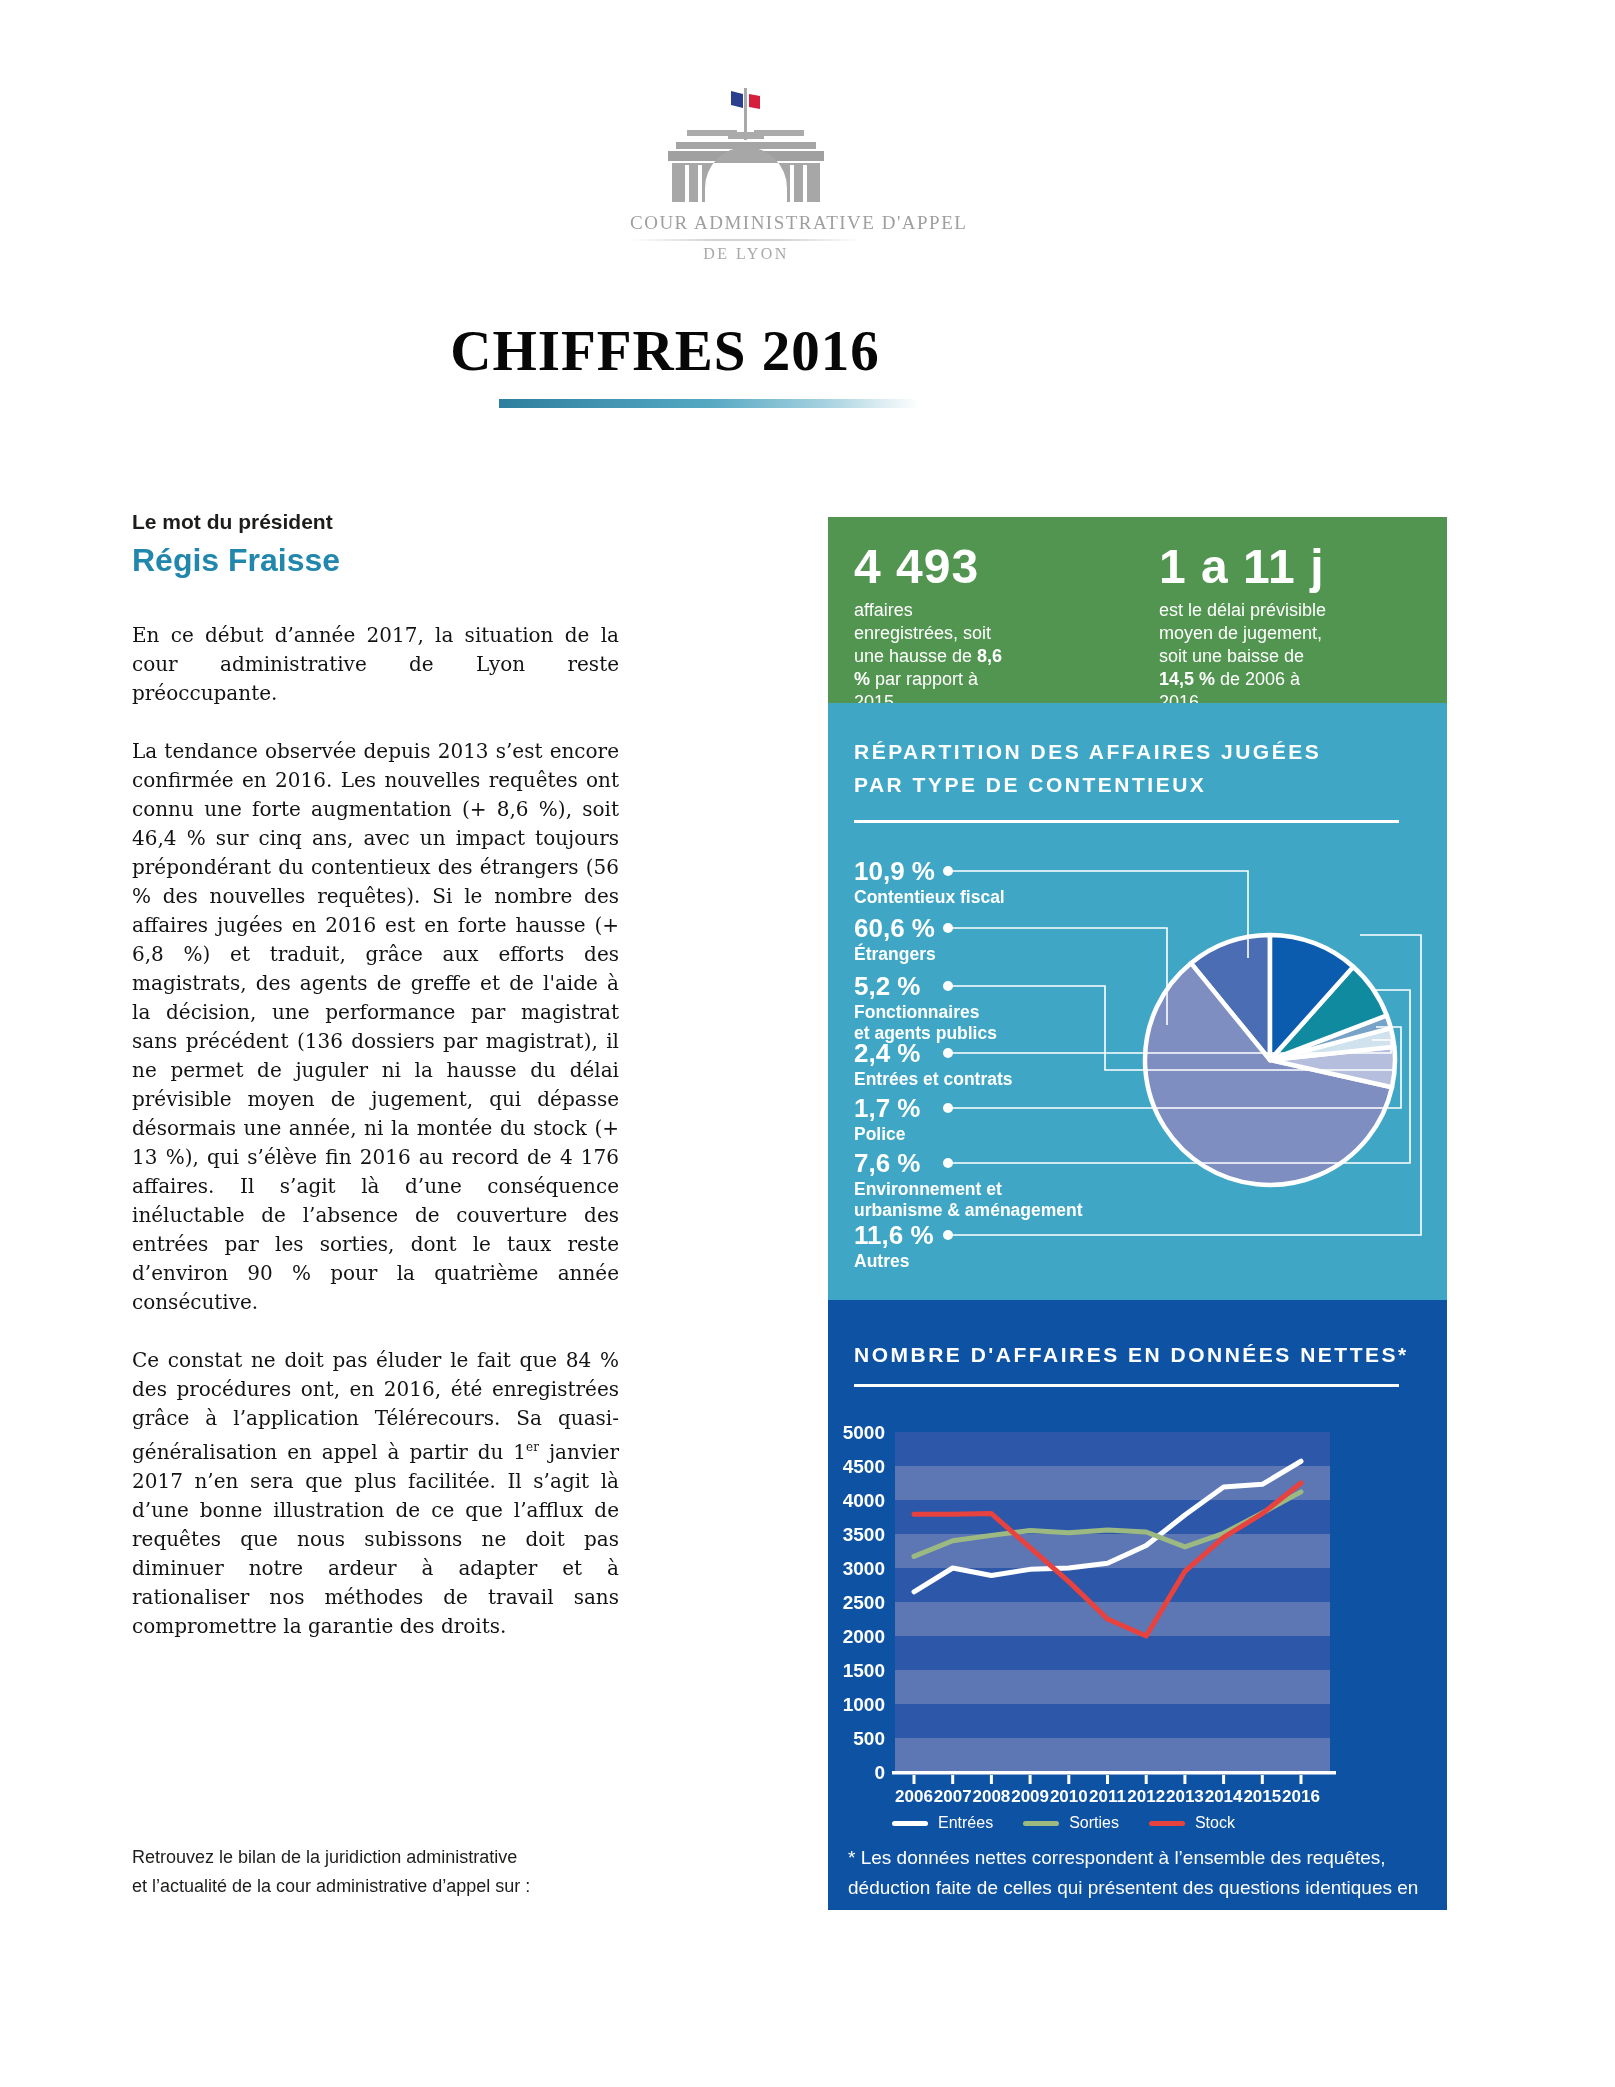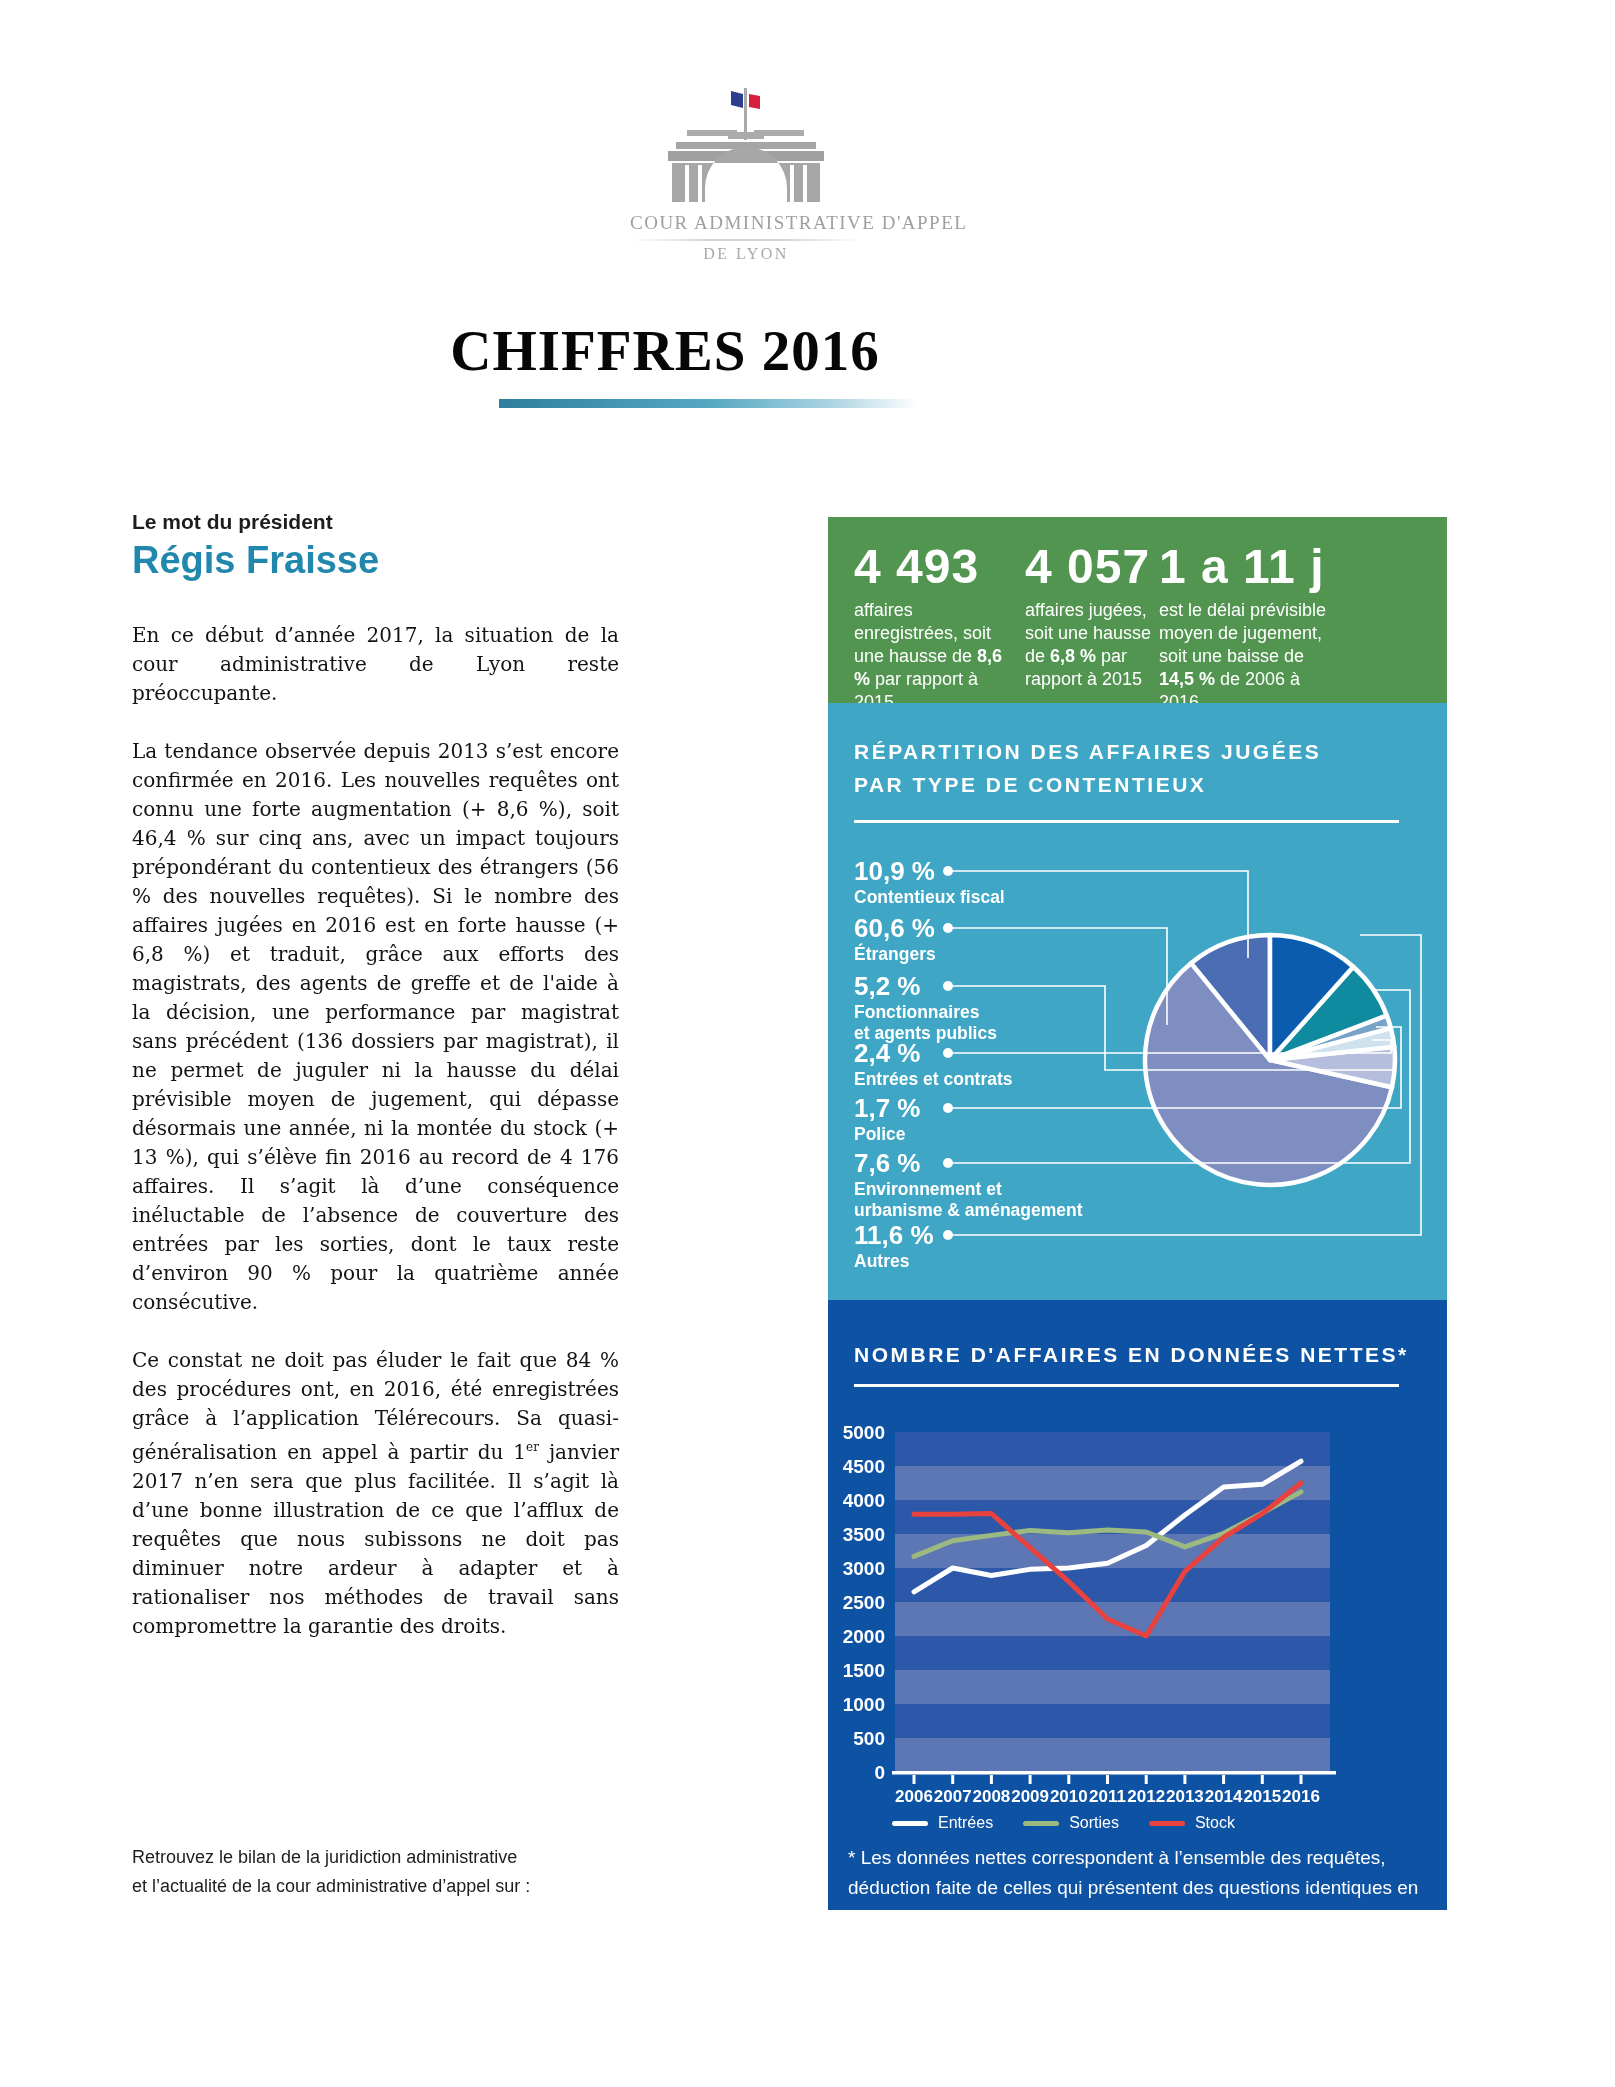--- a/index.html
+++ b/index.html
@@ -17,21 +17,21 @@
   
   .page-title{position:absolute;left:420px;top:318px;width:490px;text-align:center;
               font-family:"Liberation Serif",serif;font-weight:bold;font-size:57px;color:#070707;
               letter-spacing:1px;}
   .title-rule{position:absolute;left:499px;top:399px;width:420px;height:9px;
               background:linear-gradient(to right,#2e7f9e 0%,#55a8c2 50%,#a7d2e0 78%,rgba(255,255,255,0) 100%);}
 
   
   .left-col{position:absolute;left:132px;top:503px;width:487px;color:#131313;}
   .lc-heading{font-size:21px;font-weight:bold;color:#1d1d1b;line-height:38px;}
-  .lc-author{font-size:38px;font-weight:bold;line-height:38px;}
+  .lc-author{font-size:32px;font-weight:bold;line-height:38px;}
   .lc-body{margin-top:42px;font-family:"DejaVu Serif","Liberation Serif",serif;
            font-size:20px;line-height:29px;text-align:justify;}
   .lc-body p{margin:0 0 29px 0;}
   .lc-body sup{font-size:12px;}
   .lc-footer{position:absolute;left:132px;top:1843px;width:500px;
              font-size:18px;line-height:29px;color:#1d1d1b;}
 
   
   .panel{position:absolute;left:828px;width:619px;}
   .panel-green{top:517px;height:186px;}
@@ -102,24 +102,20 @@
 
   <div class="lc-footer">
     <div>Retrouvez le bilan de la juridiction administrative</div>
     <div>et l’actualité de la cour administrative d’appel sur :</div>
   </div>
 
   <div class="panel panel-green" id="stats-panel" style="background: rgb(82, 149, 81);">
       <div class="stat-col" style="left: 26px; width: 155px;">
         <div class="stat-value">4 493</div>
         <div class="stat-label">affaires enregistrées, soit une hausse de <b>8,6 %</b> par rapport à 2015</div>
-      </div>
-      <div class="stat-col" style="left: 197px; width: 150px;">
-        <div class="stat-value">4 057</div>
-        <div class="stat-label">affaires jugées, soit une hausse de <b>6,8 %</b> par rapport à 2015</div>
       </div>
       <div class="stat-col" style="left: 331px; width: 185px;">
         <div class="stat-value">1 a 11 j</div>
         <div class="stat-label">est le délai prévisible moyen de jugement, soit une baisse de <b>14,5 %</b> de 2006 à 2016</div>
       </div>
     </div>
 
   <div class="panel panel-lblue" id="pie-panel" style="background: rgb(63, 167, 197);">
     <div class="sec-title">RÉPARTITION DES AFFAIRES JUGÉES
 PAR TYPE DE CONTENTIEUX</div>

